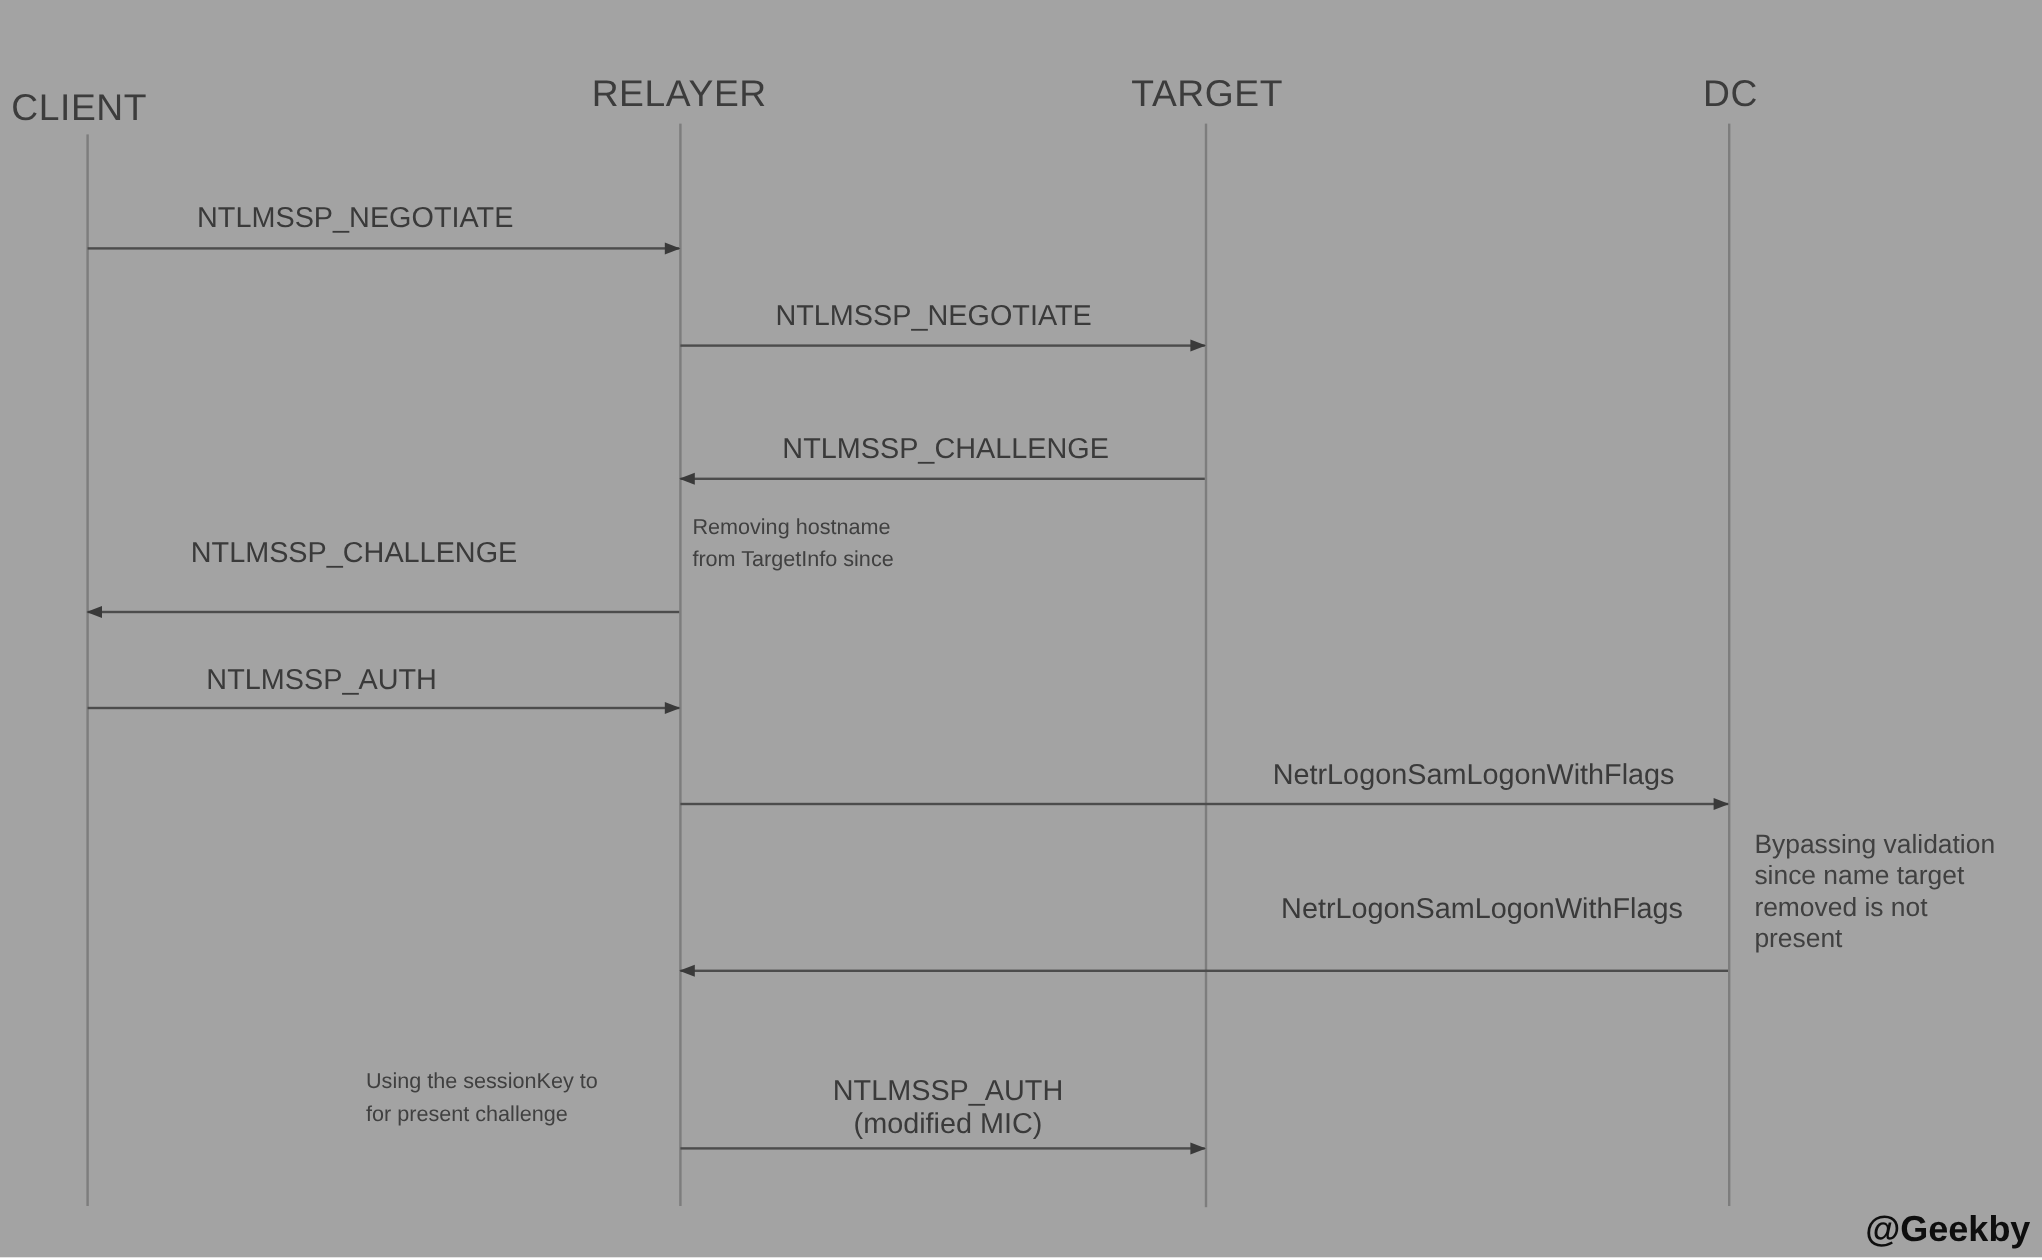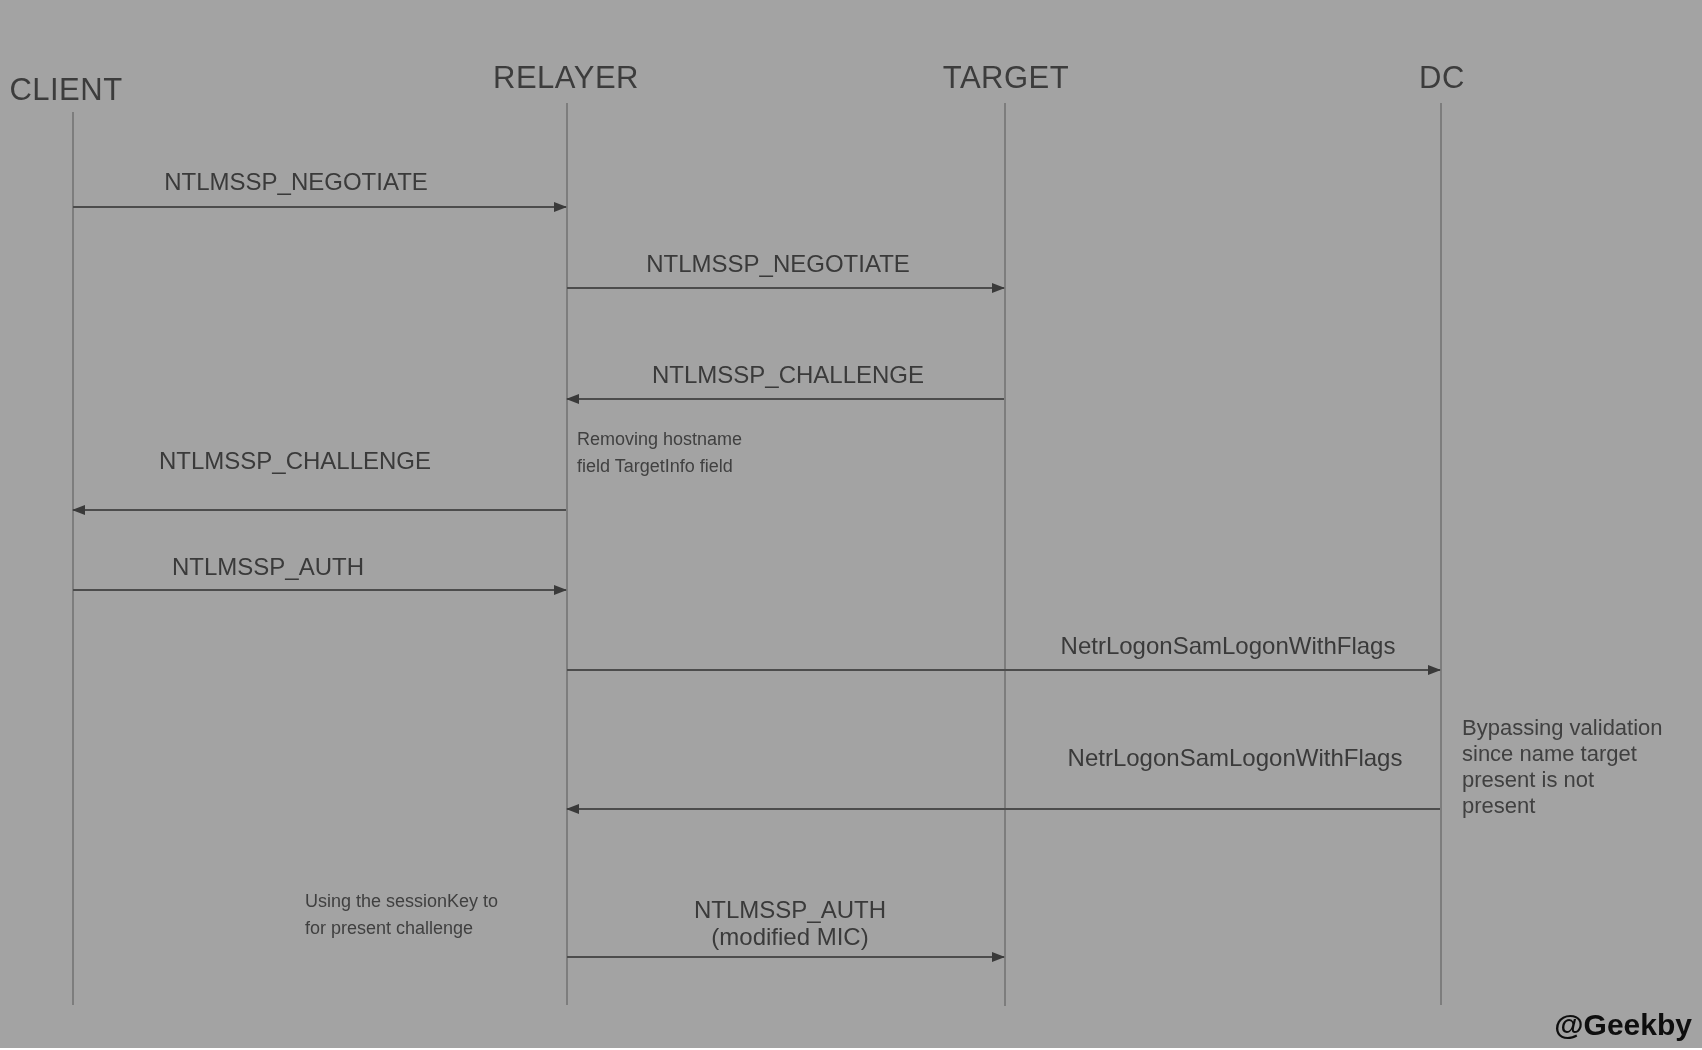--- a/index.html
+++ b/index.html
@@ -65,21 +65,21 @@
 
   <div class="msg-label" style="left:788px; top:361px;">
     <span>NTLMSSP_CHALLENGE</span>
   </div>
   <div class="msg-line" style="left:567px; top:398px; width:437px;">
     <i class="head head-left"></i>
   </div>
 
   <div class="note" style="left:577px; top:426px;">
     <span>Removing hostname</span>
-    <span>field TargetInfo field</span>
+    <span>from TargetInfo since</span>
   </div>
 
   <div class="msg-label" style="left:295px; top:447px;">
     <span>NTLMSSP_CHALLENGE</span>
   </div>
   <div class="msg-line" style="left:73px; top:509px; width:493px;">
     <i class="head head-left"></i>
   </div>
 
   <div class="msg-label" style="left:268px; top:553px;">
@@ -89,24 +89,24 @@
     <i class="head head-right"></i>
   </div>
 
   <div class="msg-label" style="left:1228px; top:632px;">
     <span>NetrLogonSamLogonWithFlags</span>
   </div>
   <div class="msg-line" style="left:567px; top:669px; width:873px;">
     <i class="head head-right"></i>
   </div>
 
-  <div class="note note-dc" style="left:1462px; top:691px;margin-top:24px;">
+  <div class="note note-dc" style="left:1462px; top:691px;">
     <span>Bypassing validation</span>
     <span>since name target</span>
-    <span>present is not</span>
+    <span>removed is not</span>
     <span>present</span>
   </div>
 
   <div class="msg-label" style="left:1235px; top:744px;">
     <span>NetrLogonSamLogonWithFlags</span>
   </div>
   <div class="msg-line" style="left:567px; top:808px; width:873px;">
     <i class="head head-left"></i>
   </div>
 

